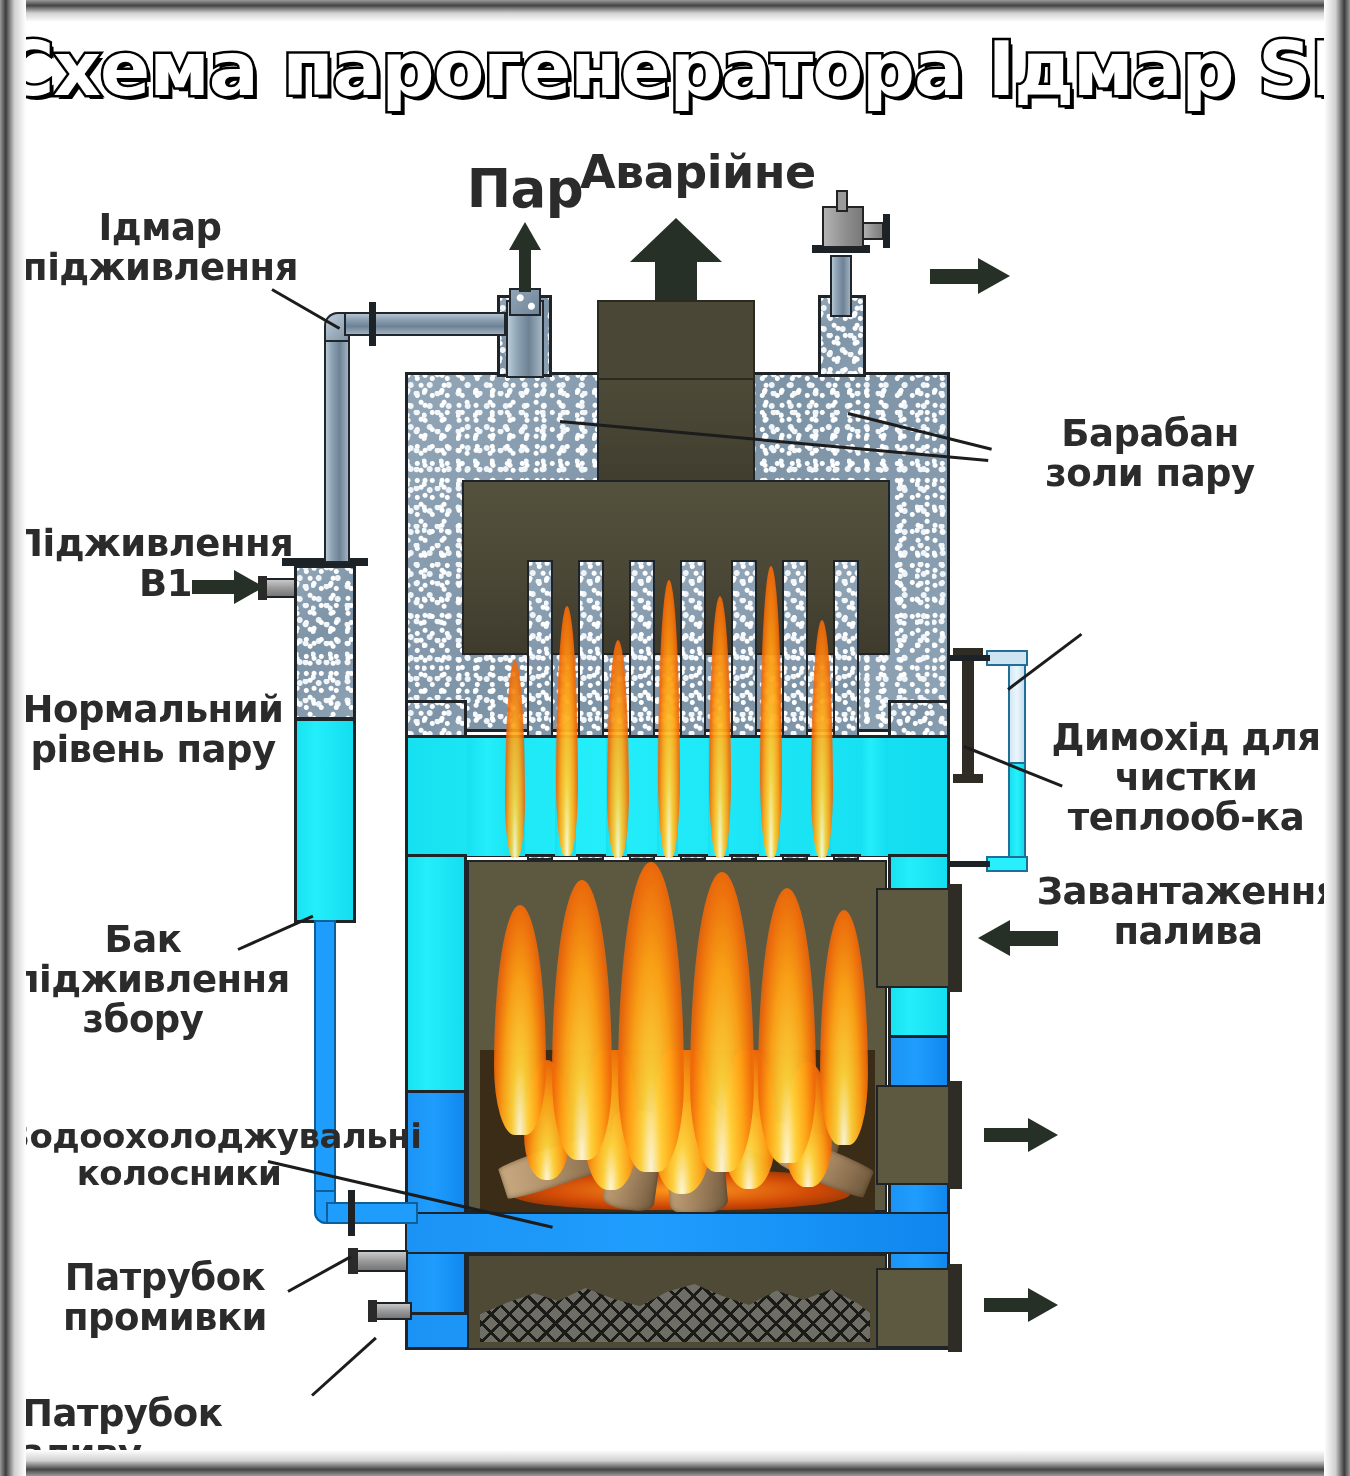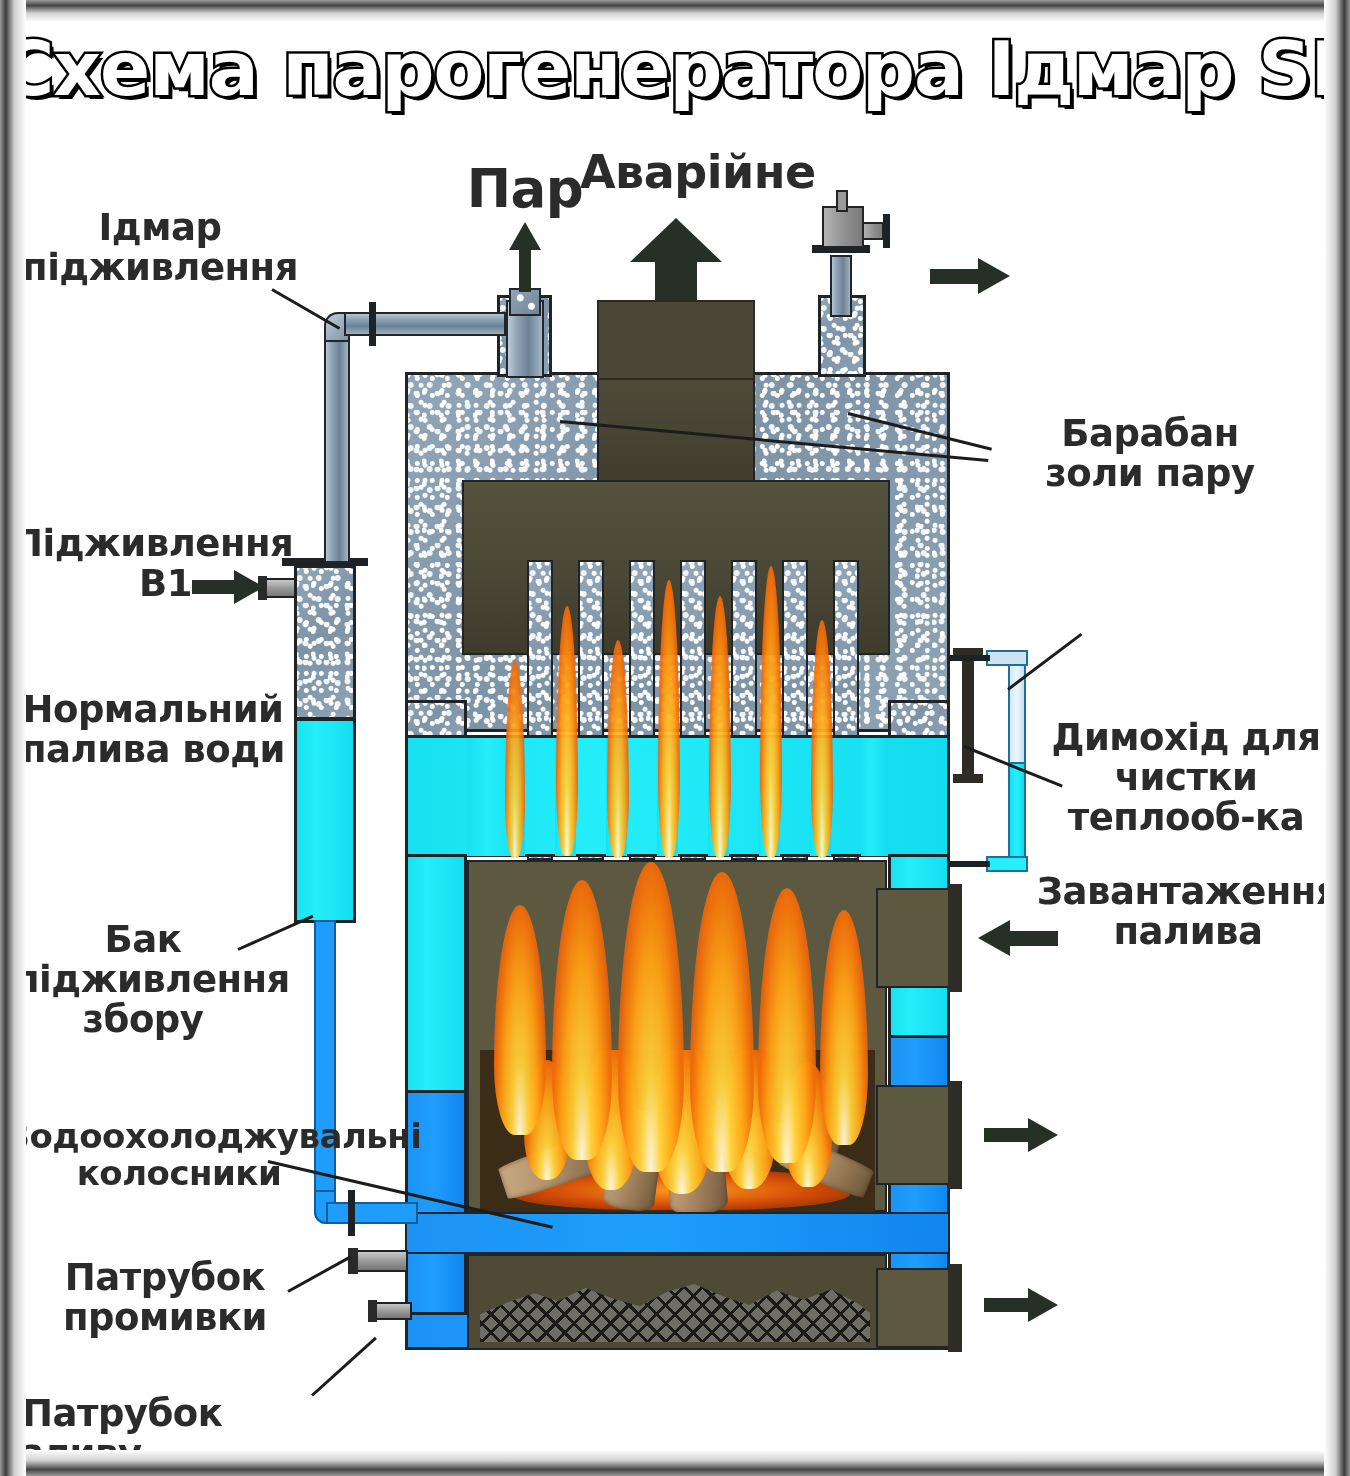--- a/index.html
+++ b/index.html
@@ -296,21 +296,21 @@
   <div id="title">Схема парогенератора Ідмар SB</div>
 
   <div class="lbl c" style="left:430px;top:160px;width:190px;font-size:53px;">Пар</div>
   <div class="lbl c" style="left:580px;top:148px;width:200px;font-size:46px;">Аварійне</div>
 
   <div class="lbl c" style="left:20px;top:208px;width:280px;font-size:37px;white-space:pre-line;">Ідмар
 підживлення</div>
   <div class="lbl r" style="left:12px;top:524px;width:180px;font-size:37px;white-space:pre-line;">Підживлення
 B1</div>
   <div class="lbl c" style="left:18px;top:690px;width:270px;font-size:37px;white-space:pre-line;">Нормальний
-палива води</div>
+рівень пару</div>
   <div class="lbl c" style="left:14px;top:920px;width:258px;font-size:37px;white-space:pre-line;">Бак
 підживлення
 збору</div>
   <div class="lbl c" style="left:4px;top:1118px;width:350px;font-size:34px;white-space:pre-line;">Водоохолоджувальні
 колосники</div>
   <div class="lbl c" style="left:40px;top:1258px;width:250px;font-size:37px;white-space:pre-line;">Патрубок
 промивки</div>
   <div class="lbl l" style="left:22px;top:1394px;width:330px;font-size:37px;white-space:pre-line;">Патрубок зливу</div>
 
   <div class="lbl c" style="left:1000px;top:414px;width:300px;font-size:37px;white-space:pre-line;">Барабан

